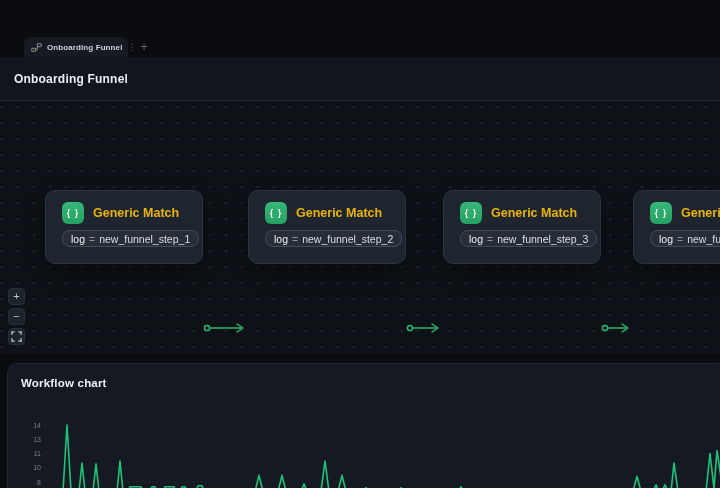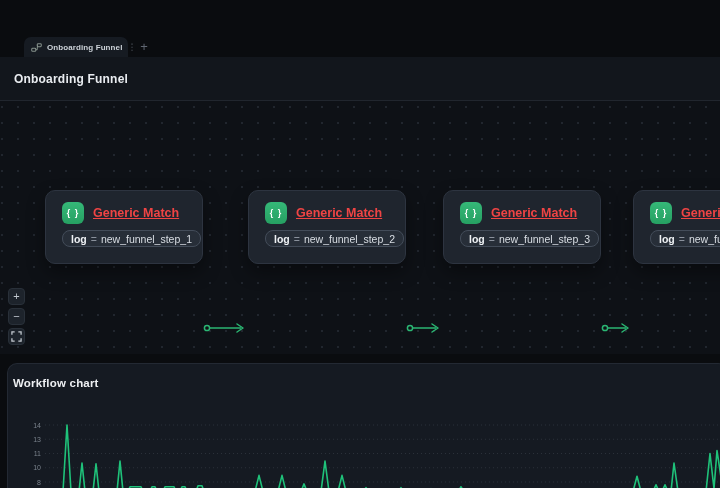--- a/index.html
+++ b/index.html
@@ -38,46 +38,46 @@
     background:#1f252e;border:1px solid #2d3440;border-radius:10px;
     padding:10px 16px 0 16px;box-shadow:0 8px 18px rgba(0,0,0,.38);
   }
   .node-head{display:flex;align-items:center;gap:9px;height:23px;}
   .node-icon{
     width:22px;height:22px;border-radius:6px;flex:0 0 auto;
     background:linear-gradient(180deg,#35b878,#26a062);
     color:#fff;font-weight:700;font-size:9px;letter-spacing:1px;
     display:flex;align-items:center;justify-content:center;
   }
-  .node-title{font-size:12.5px;font-weight:600;color:#ef4444;white-space:nowrap;text-decoration:underline;}
+  .node-title{font-size:12.5px;font-weight:600;color:#eab308;white-space:nowrap;}
   .badge{
     margin-top:6px;display:inline-flex;align-items:center;gap:4px;height:17px;
     background:#272e38;border:1px solid #434c59;border-radius:8px;
     padding:0 8px;font-size:10.5px;white-space:nowrap;box-sizing:border-box;
   }
-  .badge-key{font-weight:700;color:#eef1f4;text-align:center;}
+  .badge-key{font-weight:400;color:#eef1f4;text-align:center;}
   .badge-op{color:#8a919c;}
   .badge-value{color:#d9dee4;text-align:right;}
   .connector{position:absolute;top:219px;overflow:visible;}
   .connector circle{stroke:var(--accent);fill:none;stroke-width:1.5;}
   .connector line{stroke:var(--accent);stroke-width:1.5;}
   .connector path{stroke:var(--accent);stroke-width:1.5;fill:none;stroke-linecap:round;stroke-linejoin:round;}
   
   .zoom-btn{
     position:absolute;left:8px;width:17px;height:17px;box-sizing:border-box;
     background:#1d232b;border:1px solid #293039;border-radius:4px;
     color:#c3c9d0;font-size:11px;line-height:15px;text-align:center;cursor:pointer;
     display:flex;align-items:center;justify-content:center;
   }
   
   .chart-panel{
     position:absolute;left:7px;top:363px;width:721px;height:125px;box-sizing:border-box;
     background:#151a22;border:1px solid #232933;border-bottom:none;border-radius:10px 10px 0 0;
   }
-  .panel-title{position:absolute;left:5px;top:13px;font-size:11.5px;font-weight:700;color:#edeff2;letter-spacing:.2px;}
+  .panel-title{position:absolute;left:13px;top:13px;font-size:11.5px;font-weight:700;color:#edeff2;letter-spacing:.2px;}
   .chart{position:absolute;left:0;top:55px;width:721px;height:70px;}
   .chart svg{display:block;}
   .gridline{stroke:#2b313a;stroke-width:1;stroke-dasharray:1 3;}
   .ticklabel{fill:#79818b;font-size:7px;font-family:"Liberation Sans",sans-serif;}
   .chartline{fill:none;stroke:var(--chart-green);stroke-width:1.6;stroke-linejoin:round;stroke-linecap:round;}
 </style>
 </head>
 <body>
 
 <div class="tab-bar">

